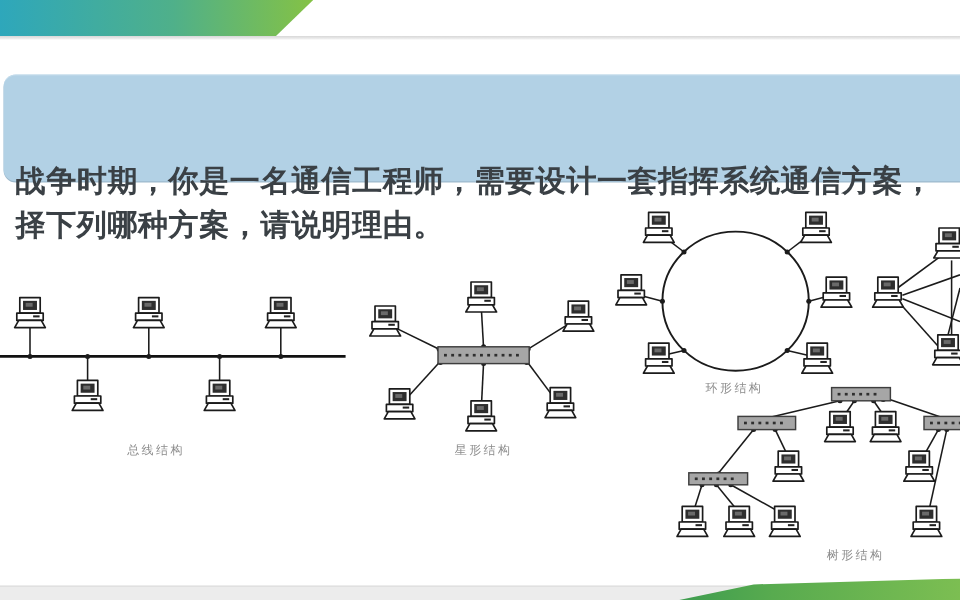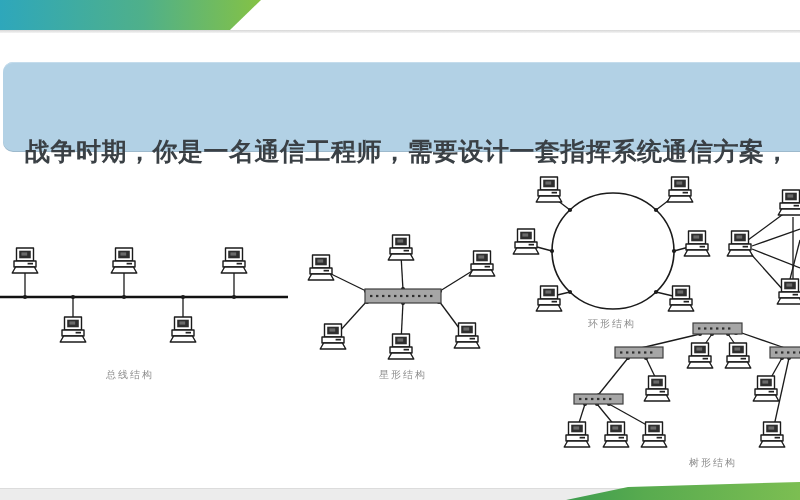--- a/index.html
+++ b/index.html
@@ -19,21 +19,21 @@
     background:linear-gradient(#d7d7d7,#f4f4f4);
   }
   
   .question-box{
     position:absolute;left:3px;top:62px;width:817px;height:89px;
     background:#b2d1e5;
     border-radius:10px 0 0 10px;
     box-shadow:inset 0 1px 0 #c4dcec, 0 1px 0 #9db9cc;
   }
   .question-line{
-    position:absolute;left:22px;white-space:nowrap;
+    position:absolute;left:10px;white-space:nowrap;
     font-size:25px;line-height:25px;font-weight:600;
     color:#3a4045;letter-spacing:0.5px;
   }
   .q1{top:77px;}
   .q2{top:114px;}
   
   #diagram-svg{position:absolute;left:0;top:0;width:800px;height:500px;}
   .cline{stroke:#1b1b1b;stroke-width:1.3;}
   .busline{stroke:#111;stroke-width:2.4;}
   .ringline{fill:none;stroke:#1b1b1b;stroke-width:1.6;}
@@ -55,20 +55,21 @@
   }
 </style>
 </head>
 <body>
 
 <div class="top-banner"></div>
 <div class="top-divider"></div>
 
 <div class="question-box">
   <div class="question-line q1">战争时期，你是一名通信工程师，需要设计一套指挥系统通信方案，</div>
+  <div class="question-line q2">择下列哪种方案，请说明理由。</div>
 </div>
 
 <svg id="diagram-svg" viewBox="0 0 800 500" xmlns="http://www.w3.org/2000/svg">
   <text class="diag-label" x="130" y="378" text-anchor="middle">总线结构</text>
   <text class="diag-label" x="403" y="378" text-anchor="middle">星形结构</text>
   <text class="diag-label" x="612" y="327" text-anchor="middle">环形结构</text>
   <text class="diag-label" x="713" y="466" text-anchor="middle">树形结构</text>
 <g>
       <line x1="25" y1="272" x2="25" y2="297" class="cline"></line>
       <line x1="124" y1="272" x2="124" y2="297" class="cline"></line>

